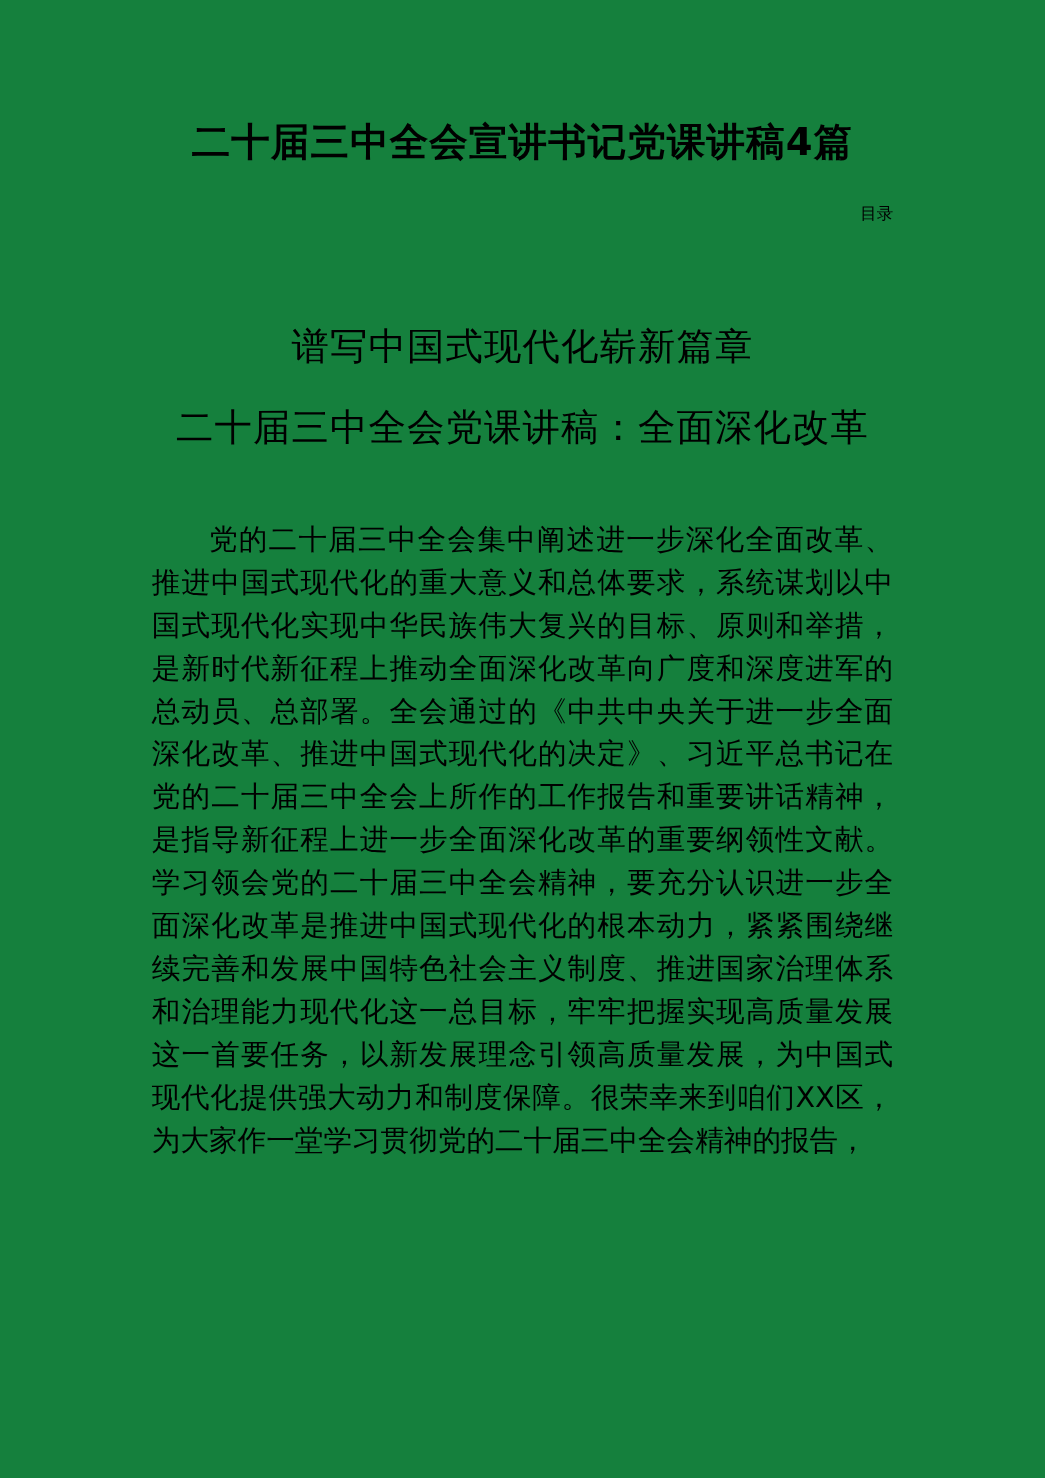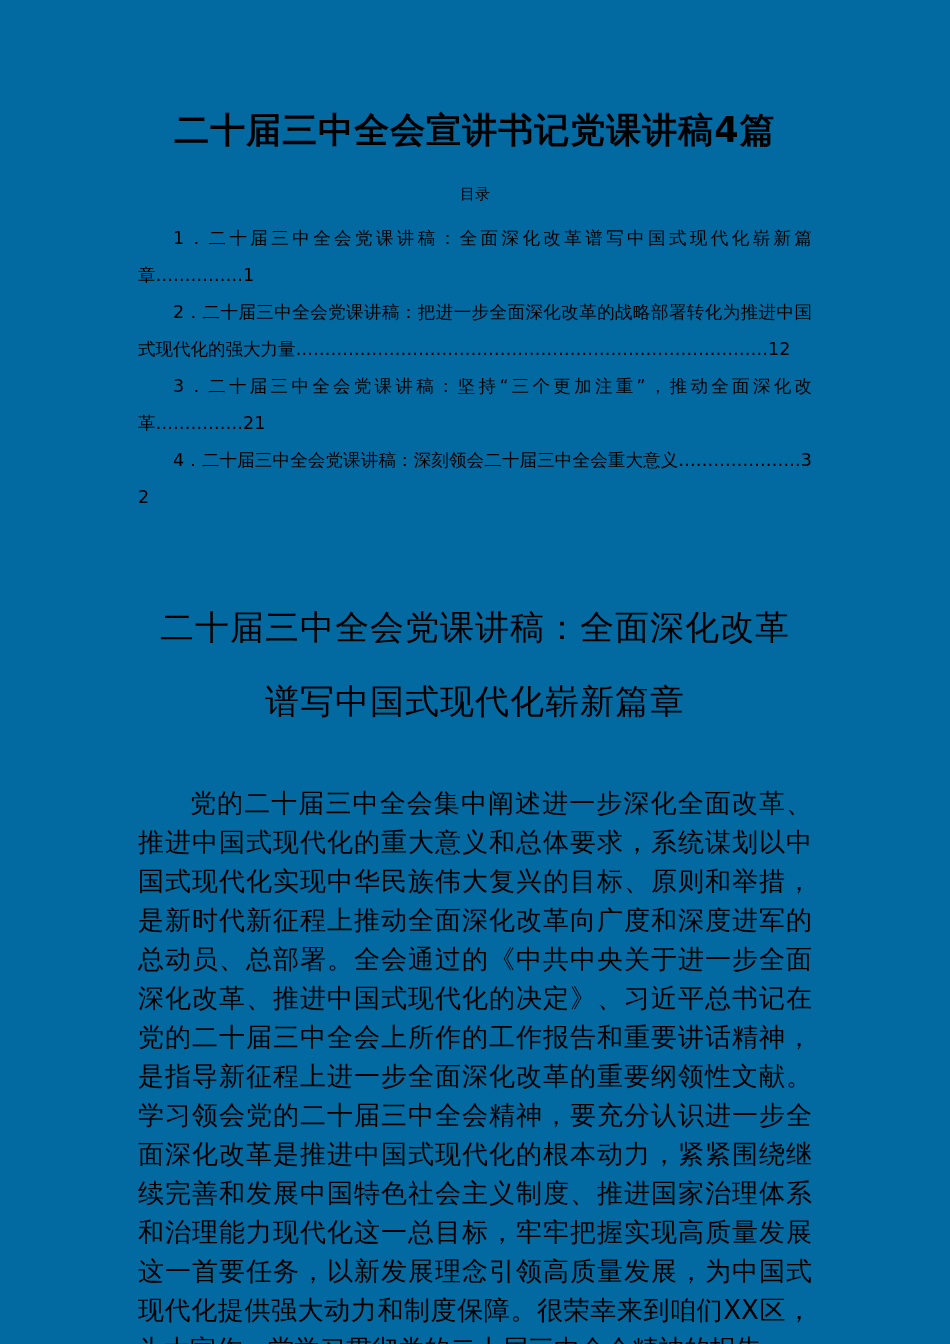--- a/index.html
+++ b/index.html
@@ -8,33 +8,33 @@
     background: #ffffff;
     color: #000000;
     font-family: "DejaVu Sans", "Liberation Sans", sans-serif;
   }
   .page {
     position: relative;
     width: 950px;
     height: 1344px;
     margin: 0 auto;
     padding: 108px 138px 40px 138px;
-    background: #0369a1;
+    background: #15803d;
     overflow: hidden;
   }
   .doc-title {
     margin: 0 0 30px 0;
     font-size: 35px;
     font-weight: 700;
     text-align: center;
     letter-spacing: 1px;
     line-height: 1.3;
   }
   .toc-heading {
-    text-align: center;
+    text-align: right;
     font-size: 15px;
     line-height: 20px;
     margin: 0 0 16px 0;
   }
   .toc {
     font-size: 17.5px;
   }
   .toc-item {
     margin: 0;
     line-height: 37px;
@@ -71,29 +71,23 @@
 </style>
 </head>
 <body>
 
 <div class="page">
 
   <h1 class="doc-title">二十届三中全会宣讲书记党课讲稿4篇</h1>
 
   <div class="toc-heading">目录</div>
 
-  <div class="toc">
-    <p class="toc-item">1．二十届三中全会党课讲稿：全面深化改革谱写中国式现代化崭新篇章……………1</p>
-    <p class="toc-item">2．二十届三中全会党课讲稿：把进一步全面深化改革的战略部署转化为推进中国式现代化的强大力量………………………………………………………………………12</p>
-    <p class="toc-item">3．二十届三中全会党课讲稿：坚持“三个更加注重”，推动全面深化改革……………21</p>
-    <p class="toc-item">4．二十届三中全会党课讲稿：深刻领会二十届三中全会重大意义…………………32</p>
-  </div>
 
   <h2 class="section-title">
+    <span class="line">谱写中国式现代化崭新篇章</span>
     <span class="line">二十届三中全会党课讲稿：全面深化改革</span>
-    <span class="line">谱写中国式现代化崭新篇章</span>
   </h2>
 
   <div class="body-text">
     <p class="paragraph">党的二十届三中全会集中阐述进一步深化全面改革、推进中国式现代化的重大意义和总体要求，系统谋划以中国式现代化实现中华民族伟大复兴的目标、原则和举措，是新时代新征程上推动全面深化改革向广度和深度进军的总动员、总部署。全会通过的《中共中央关于进一步全面深化改革、推进中国式现代化的决定》、习近平总书记在党的二十届三中全会上所作的工作报告和重要讲话精神，是指导新征程上进一步全面深化改革的重要纲领性文献。学习领会党的二十届三中全会精神，要充分认识进一步全面深化改革是推进中国式现代化的根本动力，紧紧围绕继续完善和发展中国特色社会主义制度、推进国家治理体系和治理能力现代化这一总目标，牢牢把握实现高质量发展这一首要任务，以新发展理念引领高质量发展，为中国式现代化提供强大动力和制度保障。很荣幸来到咱们XX区，为大家作一堂学习贯彻党的二十届三中全会精神的报告，</p>
   </div>
 
 </div>
 
 </body></html>

